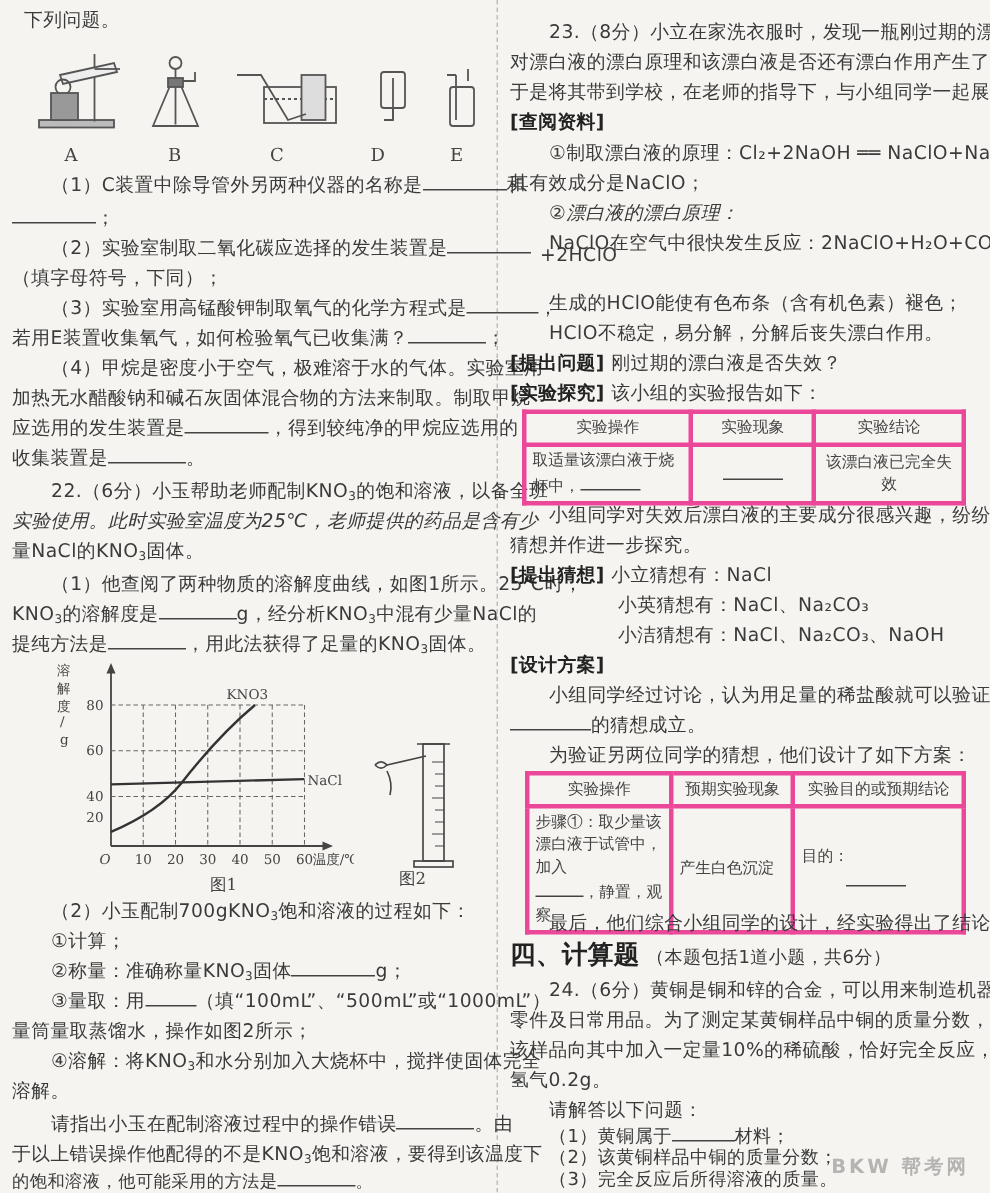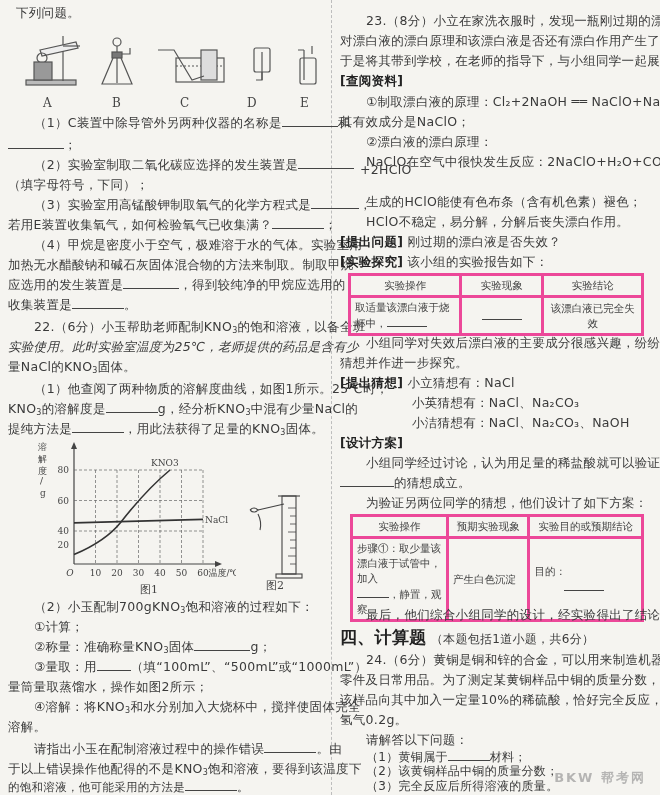--- a/index.html
+++ b/index.html
@@ -220,21 +220,21 @@
     </div>
   </div>
 
   <div class="col col-right">
     <div class="p ind" style="top:12px;">23.（8分）小立在家洗衣服时，发现一瓶刚过期的漂白液，</div>
     <div class="p" style="top:32px;">对漂白液的漂白原理和该漂白液是否还有漂白作用产生了疑问。</div>
     <div class="p" style="top:52px;">于是将其带到学校，在老师的指导下，与小组同学一起展开探究。</div>
     <div class="p bold" style="top:72px;">[查阅资料]</div>
     <div class="p ind" style="top:93px;">①制取漂白液的原理：Cl₂+2NaOH ══ NaClO+NaCl+H₂O，</div>
     <div class="p" style="top:113px;">其有效成分是NaClO；</div>
-    <div class="p ind" style="top:133px;">②漂白液的漂白原理：</div>
+    <div class="p ind" style="top:133px;font-style:italic;">②漂白液的漂白原理：</div>
     <div class="p ind" style="top:153px;">NaClO在空气中很快发生反应：2NaClO+H₂O+CO₂ ══ Na₂CO₃</div>
     <div class="p" style="top:161px;margin-left:20px;">+2HClO</div>
     <div class="p ind" style="top:193px;">生成的HClO能使有色布条（含有机色素）褪色；</div>
     <div class="p ind" style="top:213px;">HClO不稳定，易分解，分解后丧失漂白作用。</div>
     <div class="p" style="top:233px;">
       <span class="bold">[提出问题]</span> <span>刚过期的漂白液是否失效？</span>
     </div>
     <div class="p" style="top:253px;">
       <span class="bold">[实验探究]</span> <span>该小组的实验报告如下：</span>
     </div>

